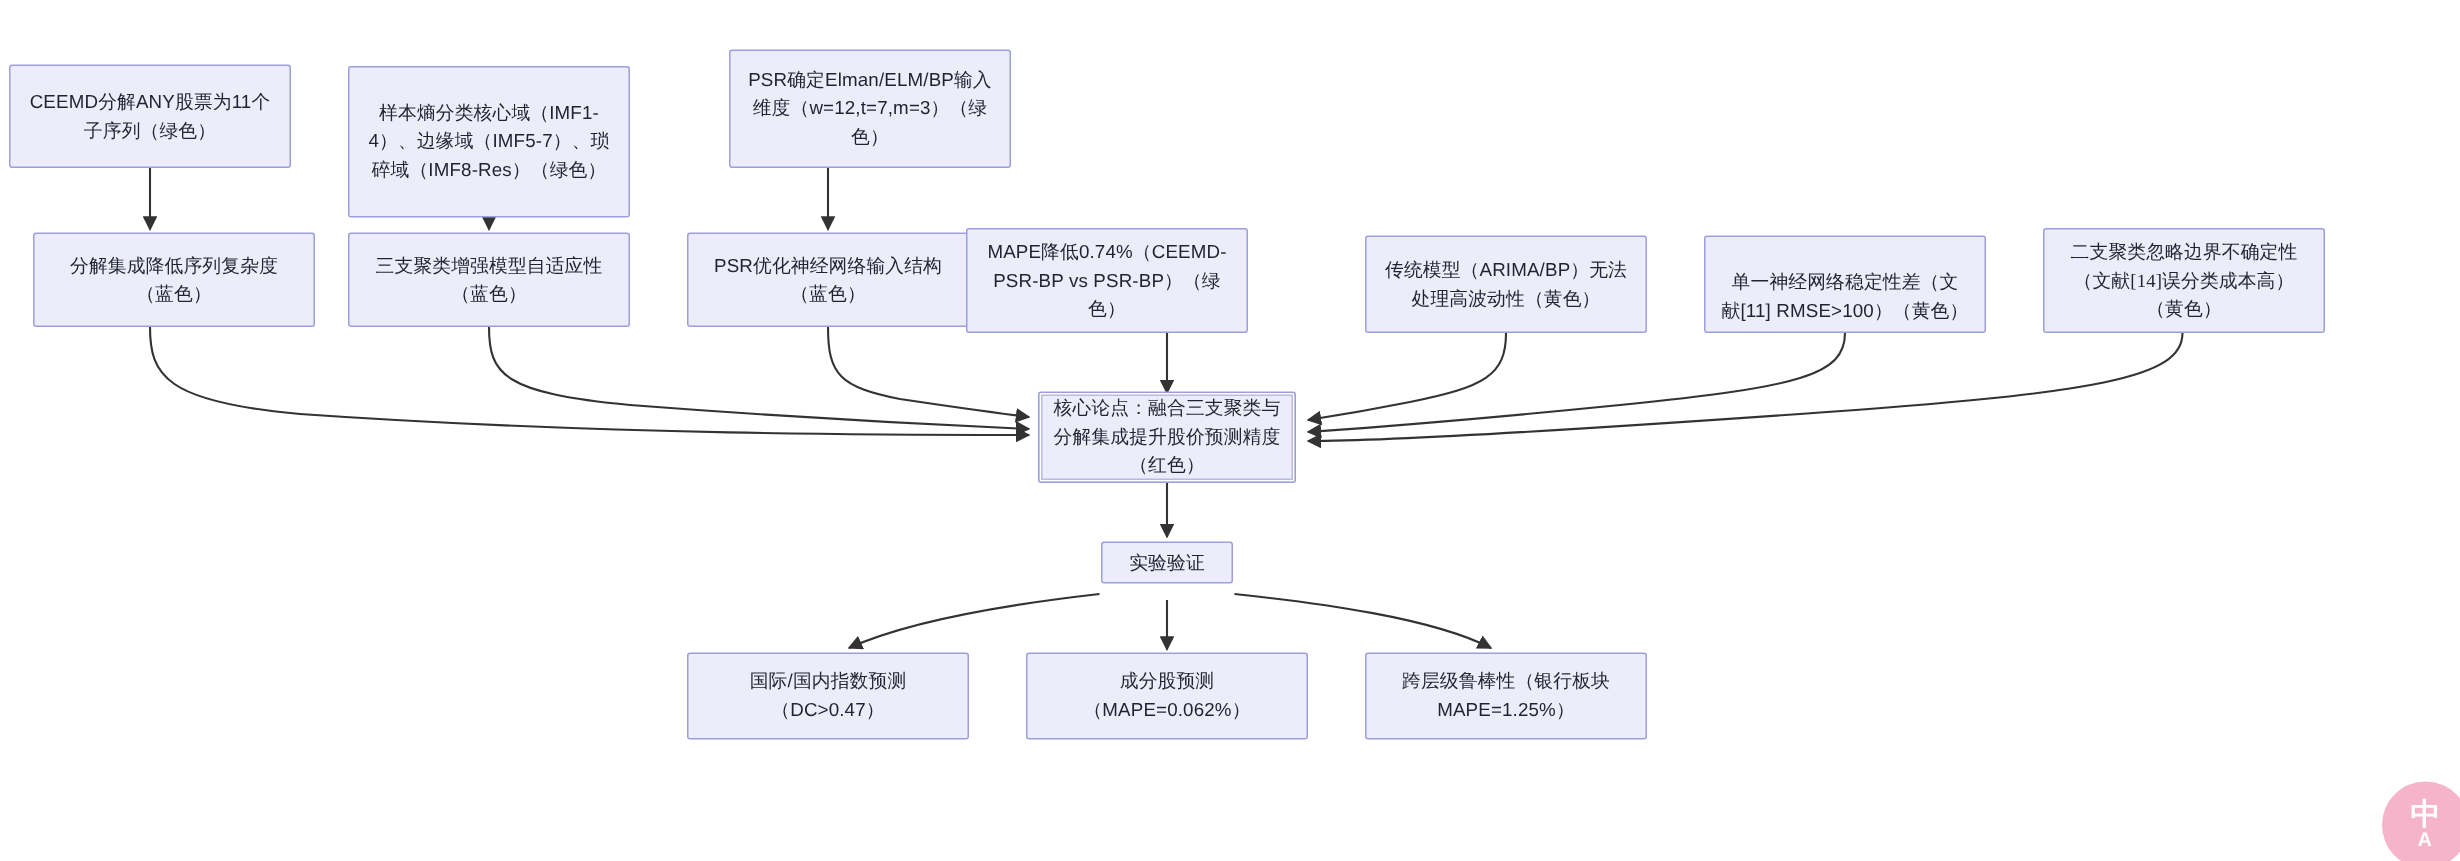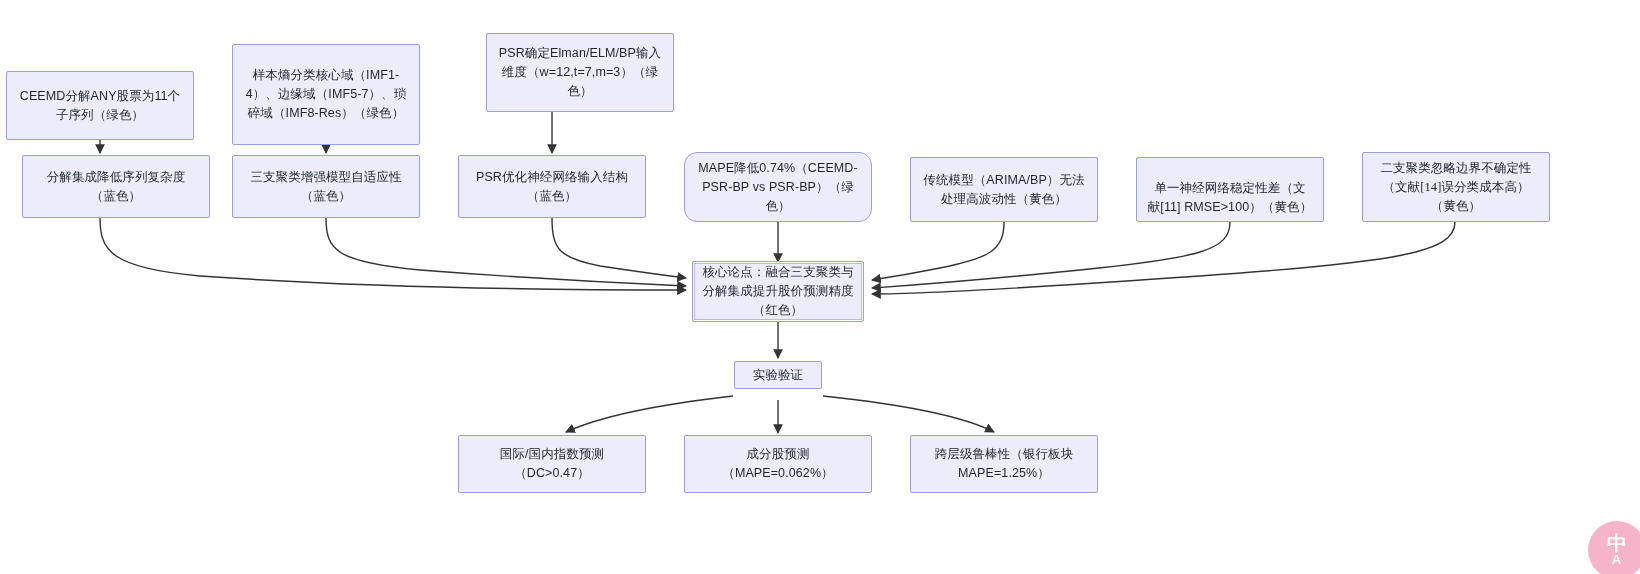--- a/index.html
+++ b/index.html
@@ -101,21 +101,21 @@
       <path d="M 1455 222 C 1455 252 1400 262 1200 276 C 1000 290 905 294 872 294"></path>
 
       <path d="M 778 322 L 778 358"></path>
 
       <path d="M 733 396 C 680 402 610 412 566 432"></path>
       <path d="M 778 400 L 778 433"></path>
       <path d="M 823 396 C 880 402 955 412 994 432"></path>
     </g>
   </svg>
 
-  <div class="node" style="left:6px; top:43px; width:188px; height:69px;margin-top:28px;">
+  <div class="node" style="left:6px; top:43px; width:188px; height:69px;">
     <span class="label">CEEMD分解ANY股票为11个
 子序列（绿色）</span>
   </div>
 
   <div class="node" style="left:232px; top:33px; width:188px; height:101px;margin-top:11px;">
     <span class="label">样本熵分类核心域（IMF1-
 4）、边缘域（IMF5-7）、琐
 碎域（IMF8-Res）（绿色）</span>
   </div>
 
@@ -133,21 +133,21 @@
   <div class="node" style="left:232px; top:155px; width:188px; height:63px;">
     <span class="label">三支聚类增强模型自适应性
 （蓝色）</span>
   </div>
 
   <div class="node" style="left:458px; top:155px; width:188px; height:63px;">
     <span class="label">PSR优化神经网络输入结构
 （蓝色）</span>
   </div>
 
-  <div class="node" style="left:684px; top:152px; width:188px; height:70px;border-radius:13px;">
+  <div class="node" style="left:644px; top:152px; width:188px; height:70px;">
     <span class="label">MAPE降低0.74%（CEEMD-
 PSR-BP vs PSR-BP）（绿
 色）</span>
   </div>
 
   <div class="node" style="left:910px; top:157px; width:188px; height:65px;justify-content:center;">
     <span class="label">传统模型（ARIMA/BP）无法
 处理高波动性（黄色）</span>
   </div>
 

